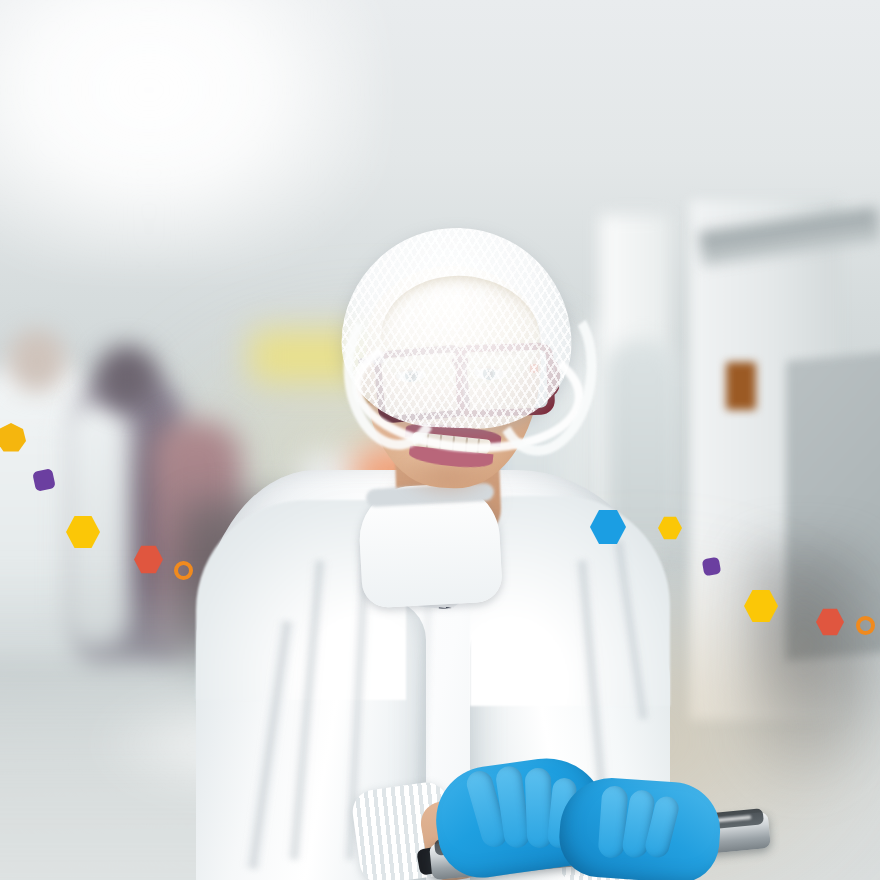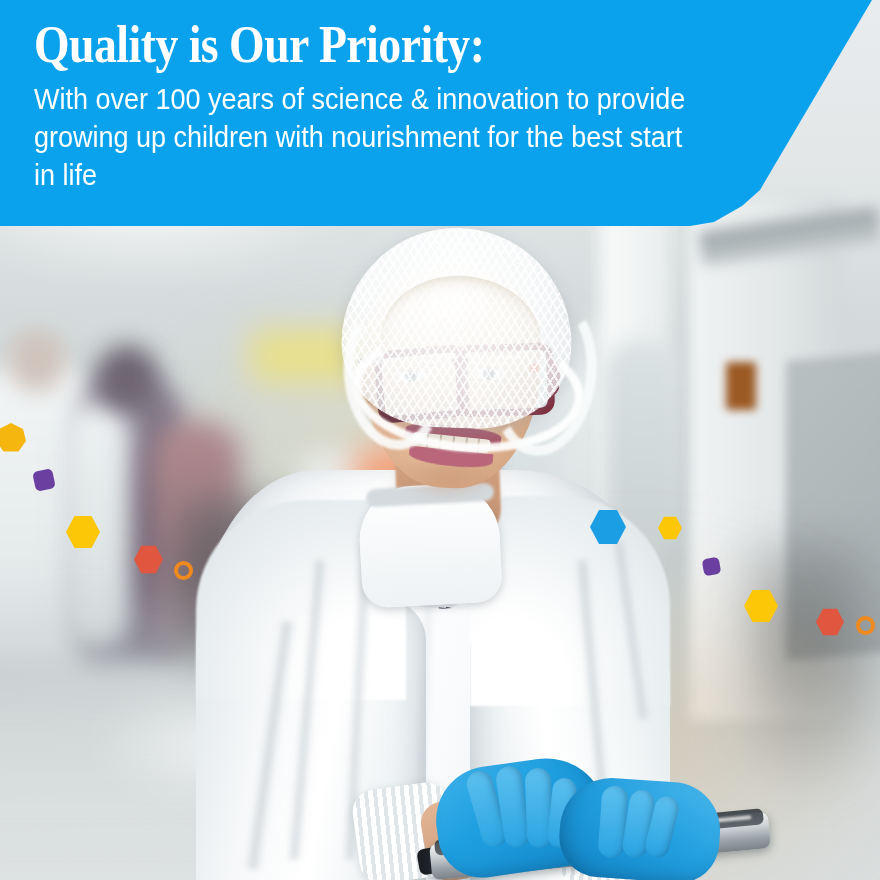--- a/index.html
+++ b/index.html
@@ -836,20 +836,14 @@
       <div class="shape hex" style="left: 134px; top: 545px; width: 29px; height: 29px; background: rgb(224, 86, 63);"></div>
       <div class="shape ring" style="left: 174px; top: 561px; width: 19px; height: 19px; border: 4px solid rgb(240, 138, 30);"></div>
       <div class="shape hex" style="left: 590px; top: 509px; width: 36px; height: 36px; background: rgb(27, 158, 227);"></div>
       <div class="shape hex" style="left: 658px; top: 516px; width: 24px; height: 24px; background: rgb(251, 199, 7);"></div>
       <div class="shape rsq" style="left: 703px; top: 558px; width: 17px; height: 17px; transform: rotate(-10deg); background: rgb(107, 63, 160);"></div>
       <div class="shape hex" style="left: 744px; top: 589px; width: 34px; height: 34px; background: rgb(251, 199, 7);"></div>
       <div class="shape hex" style="left: 816px; top: 608px; width: 28px; height: 28px; background: rgb(224, 86, 63);"></div>
       <div class="shape ring" style="left: 856px; top: 616px; width: 19px; height: 19px; border: 4px solid rgb(240, 138, 30);"></div>
     </div>
 
-  <div class="banner">
-    <div class="banner-inner">
-      <h1 class="headline">Quality is Our Priority:</h1>
-      <p class="subline">With over 100 years of science &amp; innovation to provide growing up children with nourishment for the best start in life</p>
-    </div>
-  </div>
 
 </div>
 
 </body></html>

